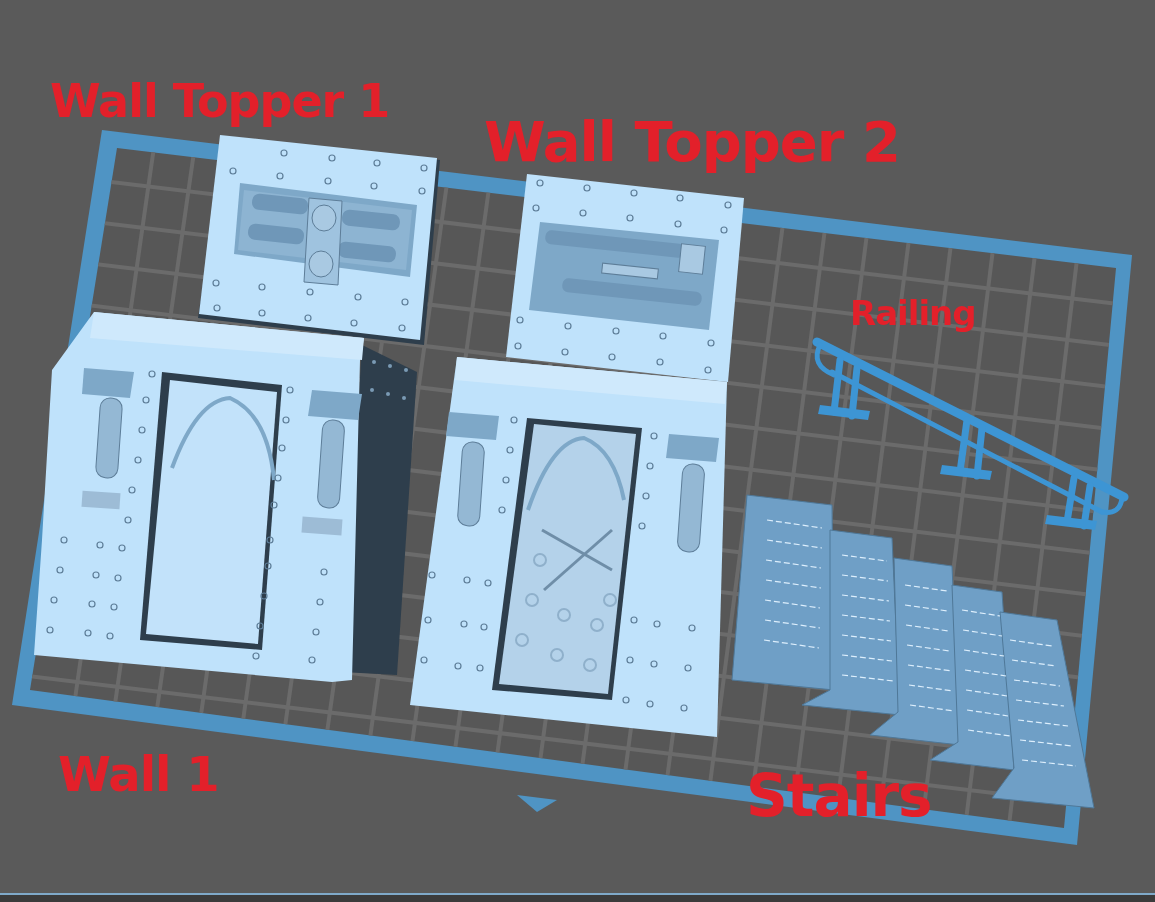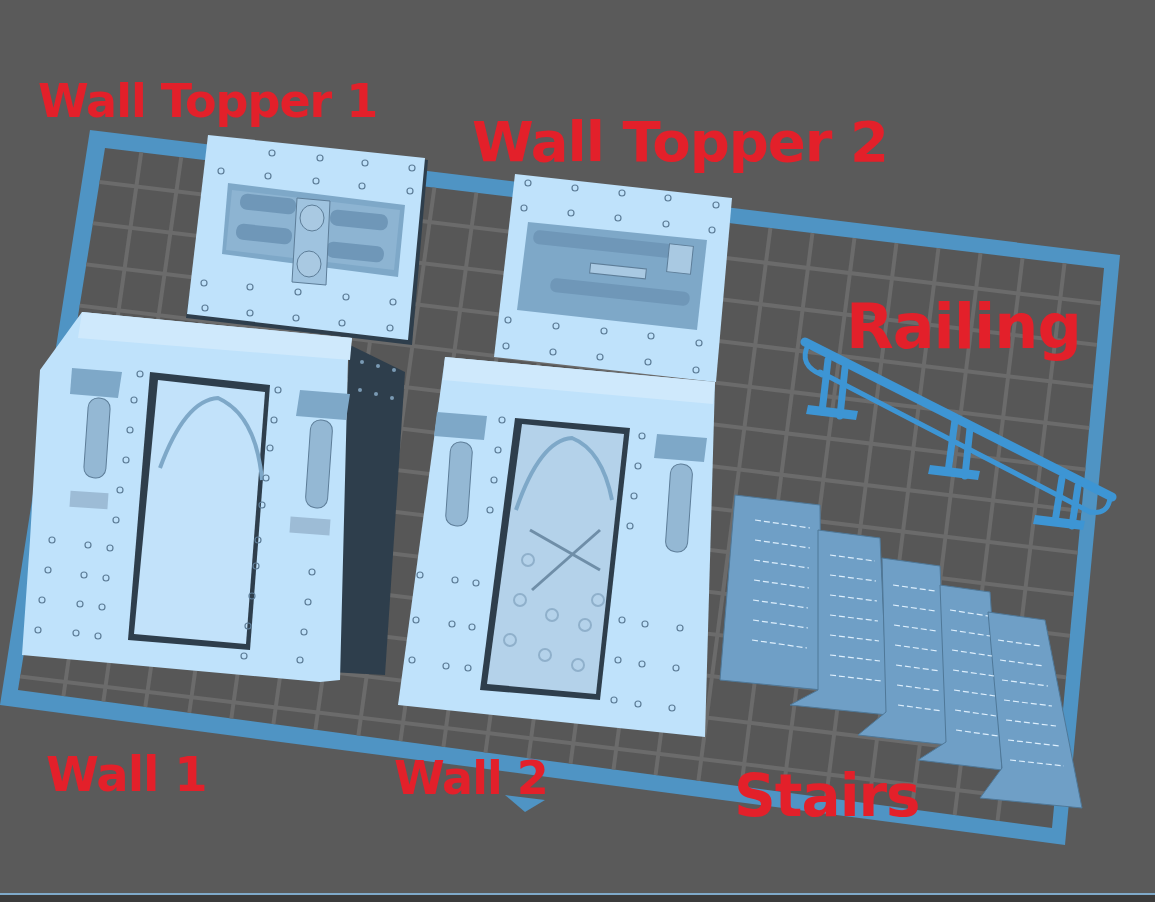--- a/index.html
+++ b/index.html
@@ -2,21 +2,21 @@
 <html><head>
 <meta charset="utf-8">
 <style>
   html, body { margin: 0; padding: 0; }
   body {
     width: 1155px; height: 902px; overflow: hidden;
     background: #5a5a5a;
     font-family: "DejaVu Sans", "Liberation Sans", sans-serif;
     position: relative;
   }
-  #viewport { position: absolute; left: 0; top: 0; width: 1107px; height: 895px; }
+  #viewport { position: absolute; left: 12px; top: 0; width: 1107px; height: 895px; }
   #viewport svg { display: block; }
   .label {
     position: absolute;
     color: #e3202a;
     font-family: "DejaVu Sans", sans-serif;
     font-weight: bold;
     letter-spacing: -1px;
     white-space: nowrap;
     line-height: 1;
     pointer-events: auto;
@@ -326,19 +326,18 @@
       <line x1="1004" y1="700" x2="1052" y2="706"></line>
           <line x1="1006" y1="720" x2="1056" y2="726"></line>
           <line x1="1008" y1="740" x2="1060" y2="746"></line>
       <line x1="1010" y1="760" x2="1064" y2="766"></line>
     </g>
   </g>
 </svg>
 
   <div class="label" style="left:38px; top:78px; font-size:46px;">Wall Topper 1</div>
   <div class="label" style="left:472px; top:114px; font-size:56px;">Wall Topper 2</div>
-  <div class="label" style="left:838px; top:296px; font-size:62px;margin-left:8px;">Railing</div>
+  <div class="label" style="left:838px; top:296px; font-size:34px;">Railing</div>
   <div class="label" style="left:46px; top:730px; font-size:48px;margin-top:20px;">Wall 1</div>
-  <div class="label" style="left:394px; top:755px; font-size:46px;">Wall 2</div>
   <div class="label" style="left:734px; top:767px; font-size:58px;">Stairs</div>
 </div>
 
 <div id="statusbar"></div>
 
 </body></html>

